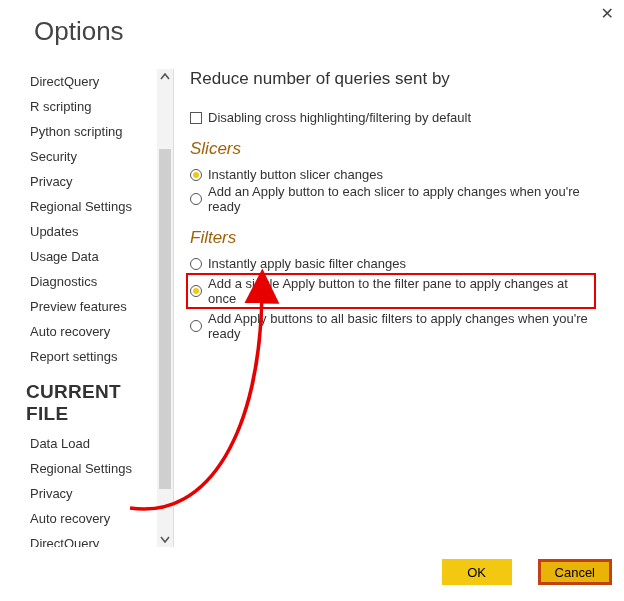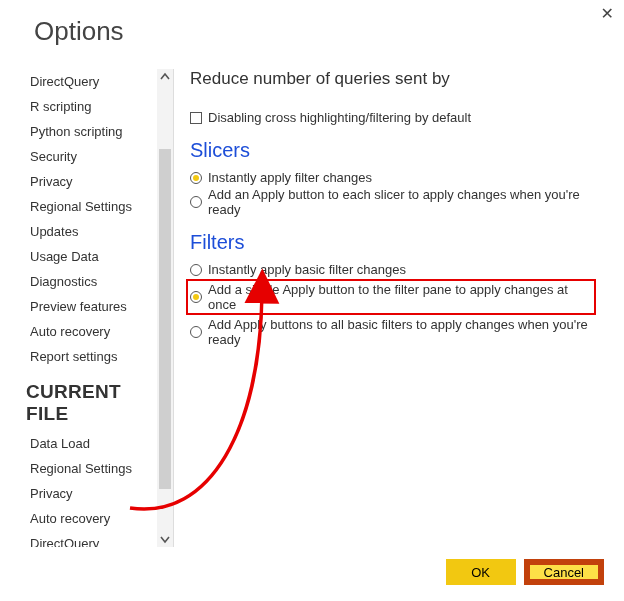--- a/index.html
+++ b/index.html
@@ -89,24 +89,25 @@
     font-size: 13px;
     color: #333;
   }
   .content h2 {
     font-size: 17px;
     font-weight: 400;
     color: #333;
     margin-bottom: 21px;
   }
   .content h3 {
-    font-size: 20px;
+    font-size: 17px;
     font-weight: 400;
-    color: #1d4ed8;
+    color: #a16207;
     margin: 14px 0 8px 0;
+    font-style: italic;
   }
   .opt-row {
     display: flex;
     align-items: center;
     gap: 6px;
     margin: 2px 0;
     cursor: pointer;
   }
   .opt-row.selected-filter { border: 2px solid #e60000; padding: 1px 2px; margin-left:-4px;}
   .chk {
@@ -124,29 +125,29 @@
   .radio.checked::after {
     content:"";
     position:absolute;
     top:2px; left:2px;
     width:6px; height:6px;
     background:#f2c811;
     border-radius:50%;
   }
   .footer {
     position: absolute;
-    bottom: 16px; right: 20px;
-    display:flex; gap: 8px;
+    bottom: 16px; right: 12px;
+    display:flex; gap: 26px;
   }
   .btn {
     min-width: 70px;
     height: 26px;
     font-size: 13px;
-    border: 6px solid #c2410c;
-    background: #fde047;
+    border: 3px solid #c2410c;
+    background: #eab308;
     cursor: pointer;
     padding: 0 14px;
   }
   .btn.primary {
     background: #f2c811;
     border: 1px solid #f2c811;
     color: #000;
   }
   
   .anno { position:absolute; pointer-events:none; }
@@ -202,21 +203,21 @@
     <div class="content">
       <h2>Reduce number of queries sent by</h2>
       <div class="opt-row">
         <span class="chk"></span>
         <span>Disabling cross highlighting/filtering by default</span>
       </div>
 
       <h3>Slicers</h3>
       <div class="opt-row">
         <span class="radio checked"></span>
-        <span>Instantly apply filter changes</span>
+        <span>Instantly button slicer changes</span>
       </div>
       <div class="opt-row">
         <span class="radio"></span>
         <span>Add an Apply button to each slicer to apply changes when you're ready</span>
       </div>
 
       <h3>Filters</h3>
       <div class="opt-row">
         <span class="radio"></span>
         <span>Instantly apply basic filter changes</span>

